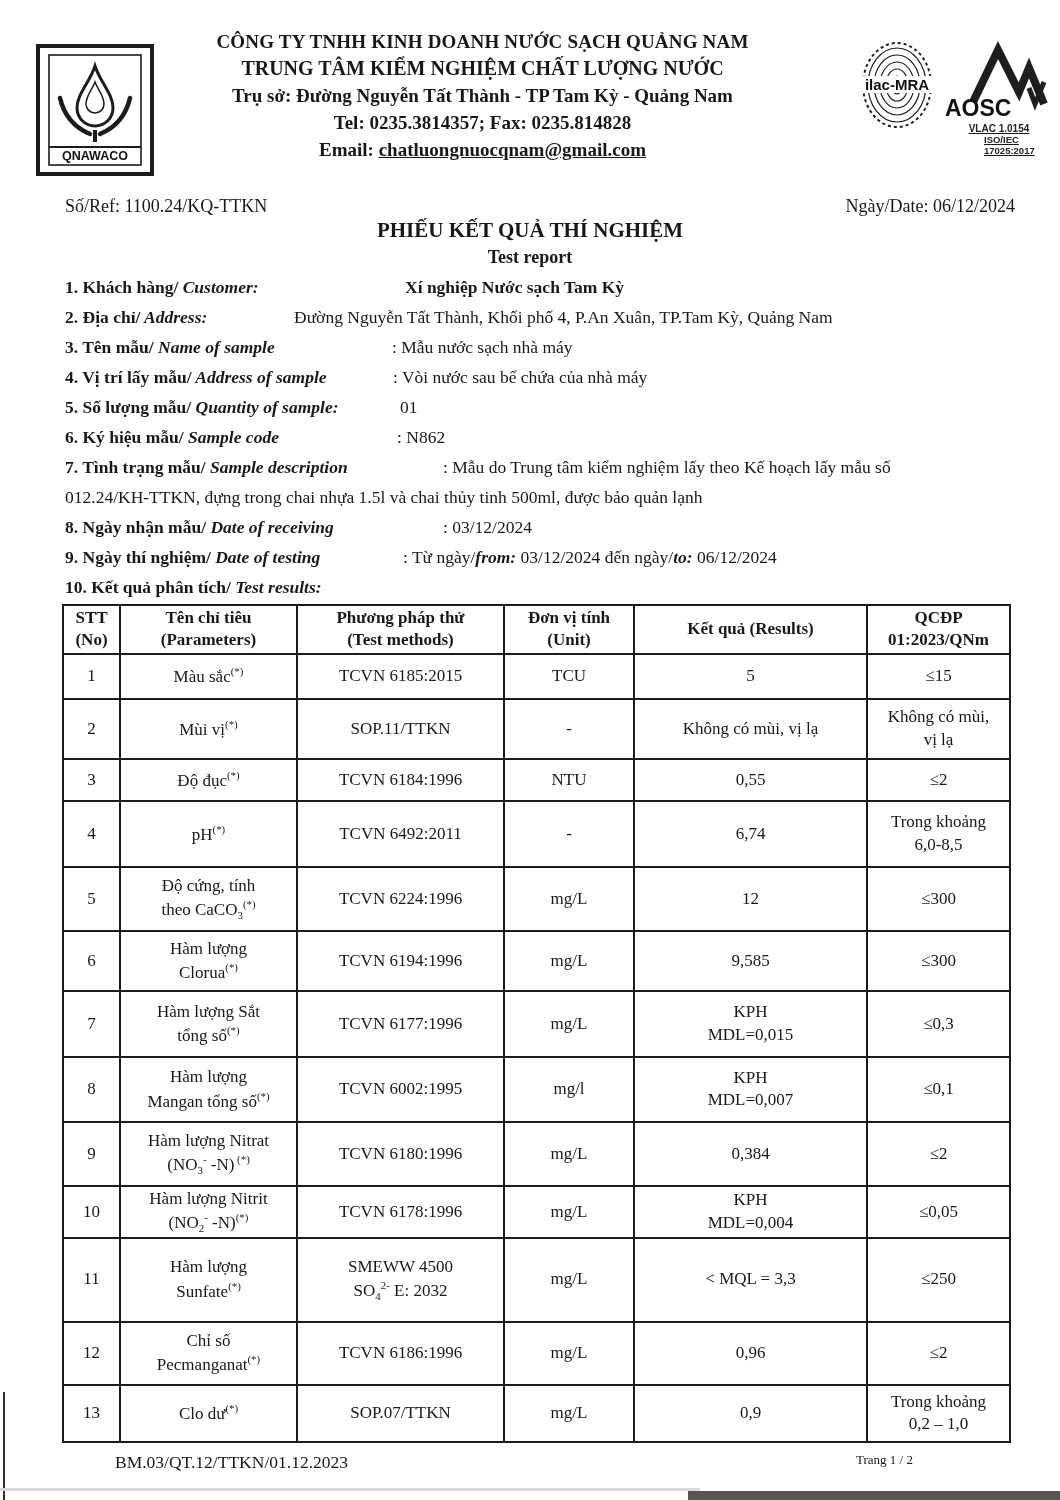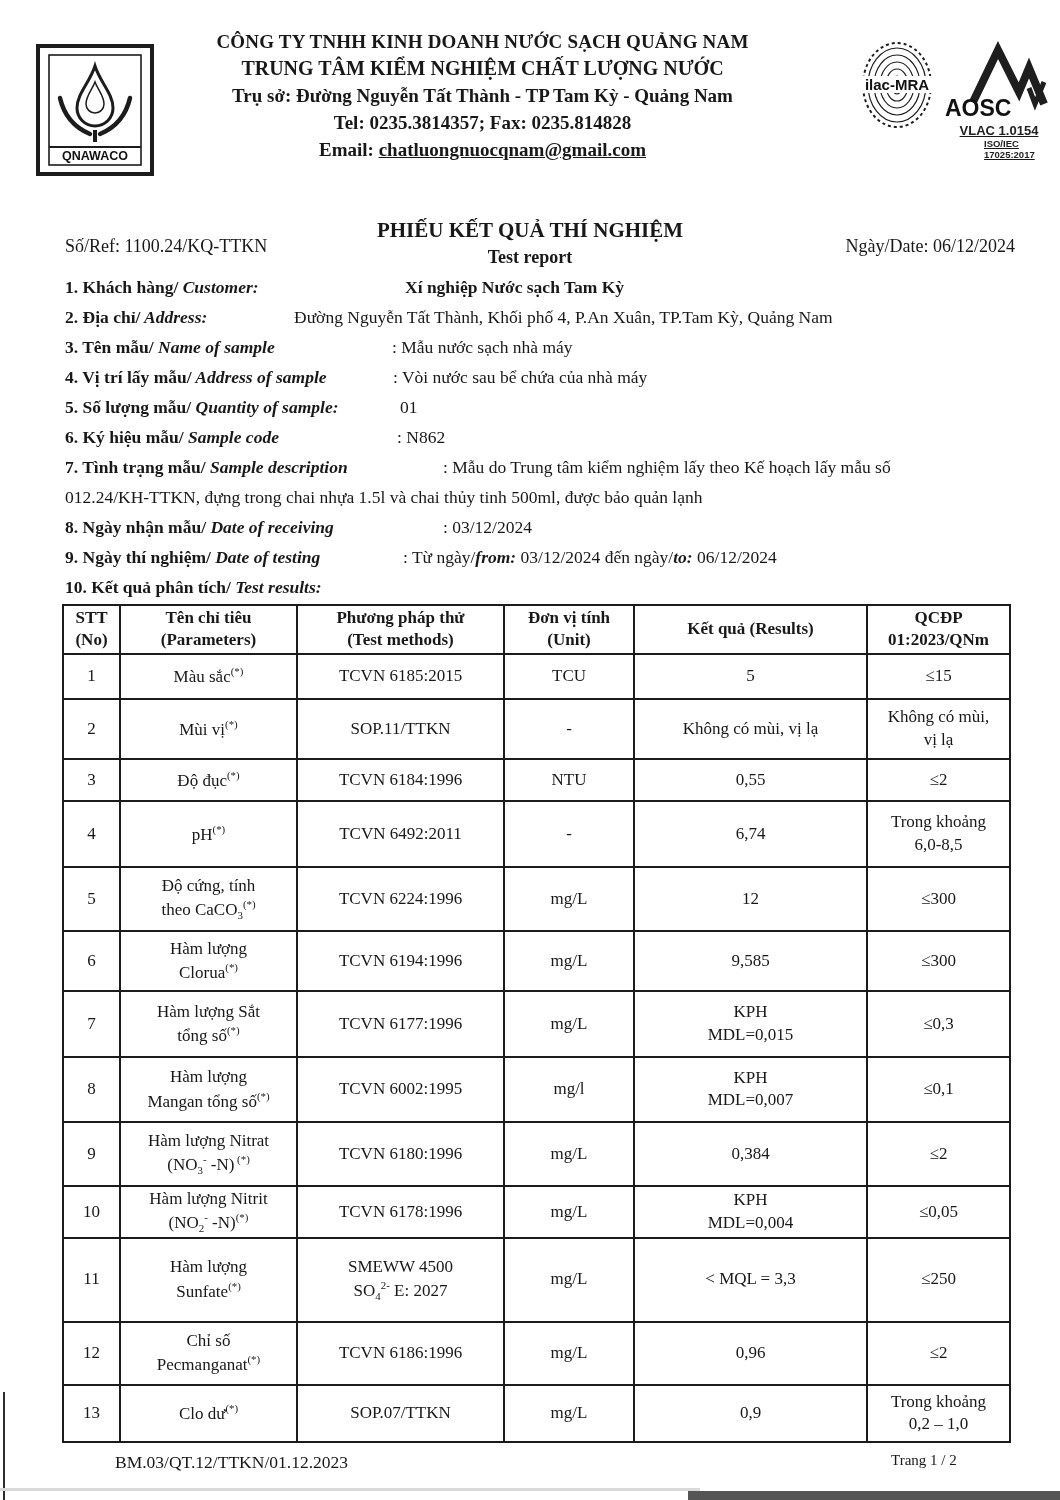--- a/index.html
+++ b/index.html
@@ -13,24 +13,24 @@
   .logo-left{position:absolute;left:36px;top:44px;width:118px;height:132px;}
   .header-center{position:absolute;left:160px;top:28px;width:645px;text-align:center;line-height:27px;}
   .h-company{font-size:19px;font-weight:bold;letter-spacing:.2px;}
   .h-center-name{font-size:20px;font-weight:bold;}
   .h-address{font-size:19px;font-weight:bold;}
   .h-tel{font-size:19px;font-weight:bold;}
   .h-email{font-size:19px;font-weight:bold;}
   .h-email .mail{text-decoration:underline;}
   .logo-right{position:absolute;left:860px;top:40px;width:200px;display:flex;gap:6px;}
   .aosc-block{display:flex;flex-direction:column;align-items:center;width:118px;text-decoration:underline;}
-  .aosc-sub1{font-family:"Liberation Sans","DejaVu Sans",sans-serif;font-size:13px;font-weight:bold;color:#222;margin-top:1px;}
+  .aosc-sub1{font-family:"Liberation Sans","DejaVu Sans",sans-serif;font-size:10px;font-weight:bold;color:#222;margin-top:1px;}
   .aosc-sub2{font-family:"Liberation Sans","DejaVu Sans",sans-serif;font-size:9.5px;font-weight:bold;color:#222;margin-left:44px;}
   
-  .meta-row{position:absolute;left:65px;top:196px;width:950px;display:flex;justify-content:space-between;font-size:18px;margin-top:40px;}
+  .meta-row{position:absolute;left:65px;top:196px;width:950px;display:flex;justify-content:space-between;font-size:18px;}
   .doc-title{position:absolute;left:0;top:218px;width:1060px;text-align:center;font-size:21px;font-weight:bold;}
   .doc-subtitle{position:absolute;left:0;top:247px;width:1060px;text-align:center;font-size:18px;font-weight:bold;}
   
   .info{position:absolute;left:65px;top:272px;width:955px;font-size:17.5px;}
   .info-line{position:relative;height:30px;line-height:30px;white-space:nowrap;}
   .info-line .lbl{font-weight:bold;}
   .info-line .en{font-weight:bold;font-style:italic;}
   .info-line .val{position:absolute;top:0;white-space:nowrap;}
   .v1{left:340px;font-weight:bold;}
   .v2{left:229px;}
@@ -63,21 +63,21 @@
   tbody tr:nth-child(6){height:60px;}
   tbody tr:nth-child(7){height:66px;}
   tbody tr:nth-child(8){height:65px;}
   tbody tr:nth-child(9){height:64px;}
   tbody tr:nth-child(10){height:46px;}
   tbody tr:nth-child(11){height:84px;}
   tbody tr:nth-child(12){height:63px;}
   tbody tr:nth-child(13){height:57px;}
   
   .footer-left{position:absolute;left:115px;top:1452px;font-size:17.5px;}
-  .footer-right{position:absolute;left:856px;top:1452px;font-size:15px;margin-left:35px;}
+  .footer-right{position:absolute;left:856px;top:1452px;font-size:13px;}
   
   .edge-line{position:absolute;left:3px;top:1392px;width:2px;height:108px;background:#2e2e2e;}
   .bottom-streak{position:absolute;left:0px;top:1488px;width:700px;height:3px;background:#d9d9d9;}
   .bottom-band{position:absolute;left:688px;top:1491px;width:372px;height:9px;background:#555;}
 </style>
 </head>
 <body>
 
 <div class="page">
 
@@ -289,21 +289,21 @@
       <td>10</td>
       <td><span>Hàm lượng Nitrit</span><br><span>(NO</span><sub>2</sub><sup>-</sup><span> -N)</span><sup>(*)</sup></td>
       <td><span>TCVN 6178:1996</span></td>
       <td>mg/L</td>
       <td><span>KPH</span><br><span>MDL=0,004</span></td>
       <td><span>≤0,05</span></td>
     </tr>
         <tr>
       <td>11</td>
       <td><span>Hàm lượng</span><br><span>Sunfate</span><sup>(*)</sup></td>
-      <td><span>SMEWW 4500</span><br><span>SO</span><sub>4</sub><sup>2-</sup><span> E: 2027</span></td>
+      <td><span>SMEWW 4500</span><br><span>SO</span><sub>4</sub><sup>2-</sup><span> E: 2032</span></td>
       <td>mg/L</td>
       <td><span>&lt; MQL = 3,3</span></td>
       <td><span>≤250</span></td>
     </tr>
         <tr>
       <td>12</td>
       <td><span>Chỉ số</span><br><span>Pecmanganat</span><sup>(*)</sup></td>
       <td><span>TCVN 6186:1996</span></td>
       <td>mg/L</td>
       <td><span>0,96</span></td>

